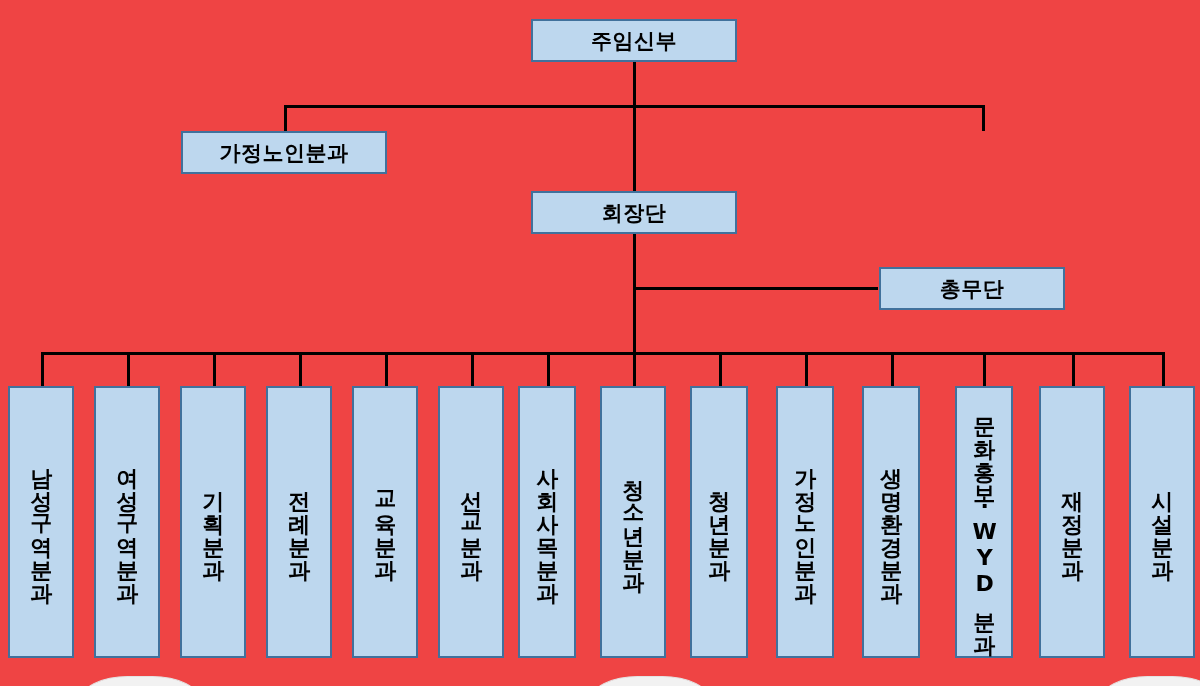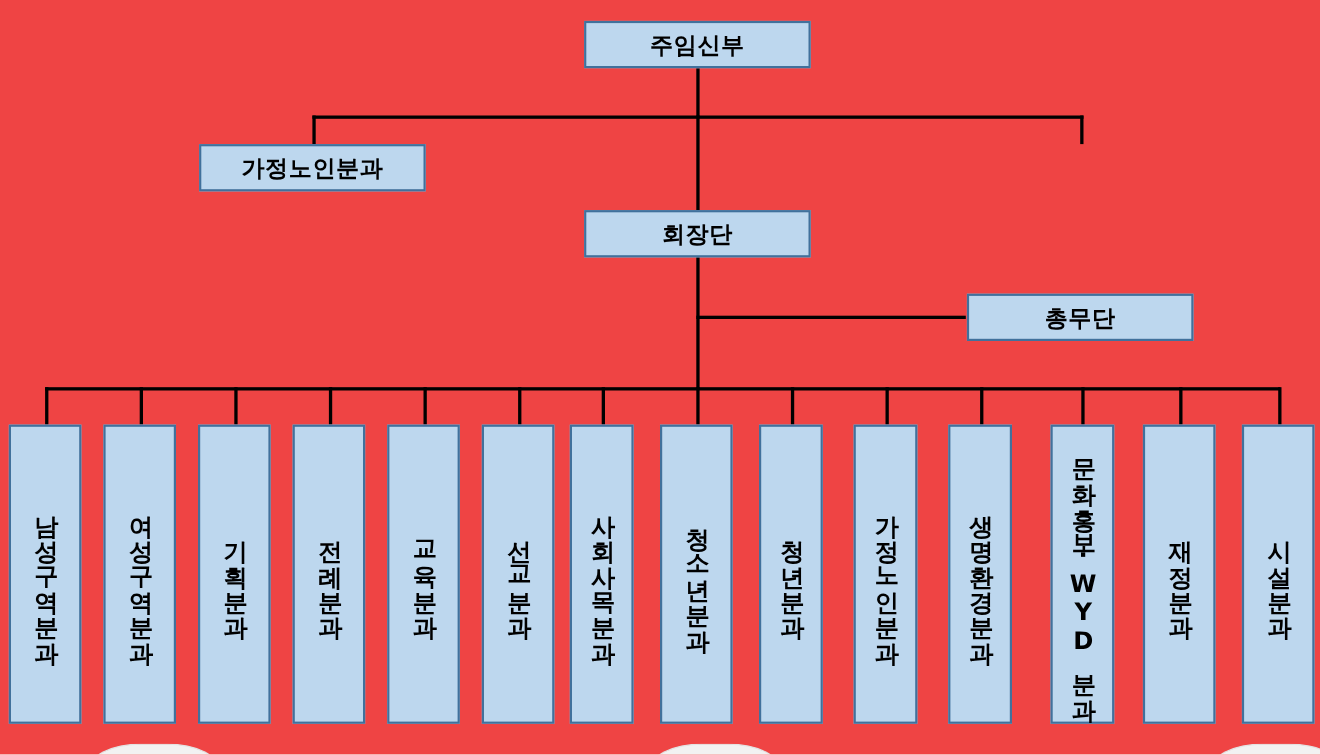--- a/index.html
+++ b/index.html
@@ -103,21 +103,21 @@
   <div class="ln v" style="left:983px;  top:352px; height:34px;"></div>
   <div class="ln v" style="left:1072px; top:352px; height:34px;"></div>
   <div class="ln v" style="left:1162px; top:352px; height:34px;"></div>
 
   <div class="node h" style="left:531px; top:19px; width:206px; height:43px;">주임신부</div>
 
   <div class="node h" style="left:181px; top:131px; width:206px; height:43px;">가정노인분과</div>
 
   <div class="node h" style="left:531px; top:191px; width:206px; height:43px;">회장단</div>
 
-  <div class="node h" style="left:879px; top:267px; width:206px; height:43px;">총무단</div>
+  <div class="node h" style="left:879px; top:267px; width:186px; height:43px;">총무단</div>
 
   <div class="node v" style="left:8px;  top:386px; width:66px; height:272px;">남성구역분과</div>
   <div class="node v" style="left:94px; top:386px; width:66px; height:272px;">여성구역분과</div>
   <div class="node v" style="left:180px;top:386px; width:66px; height:272px;">기획분과</div>
   <div class="node v" style="left:266px;top:386px; width:66px; height:272px;">전례분과</div>
   <div class="node v" style="left:352px;top:386px; width:66px; height:272px;">교육분과</div>
   <div class="node v" style="left:438px;top:386px; width:66px; height:272px;">선교분과</div>
   <div class="node v" style="left:518px;top:386px; width:58px; height:272px;">사회사목분과</div>
   <div class="node v" style="left:600px;top:386px; width:66px; height:272px;">청소년분과</div>
   <div class="node v" style="left:690px;top:386px; width:58px; height:272px;">청년분과</div>

